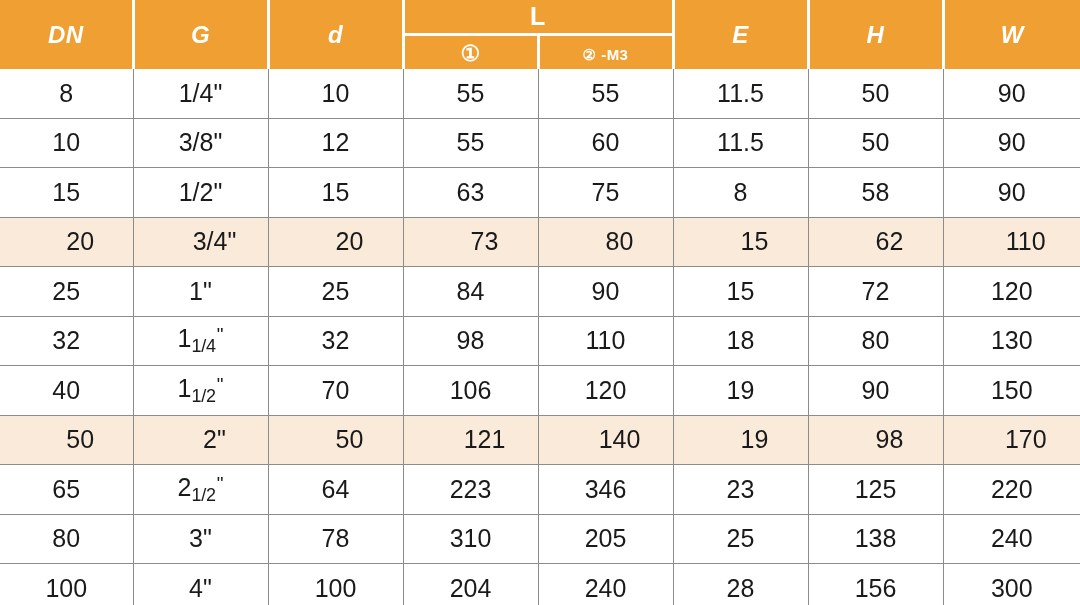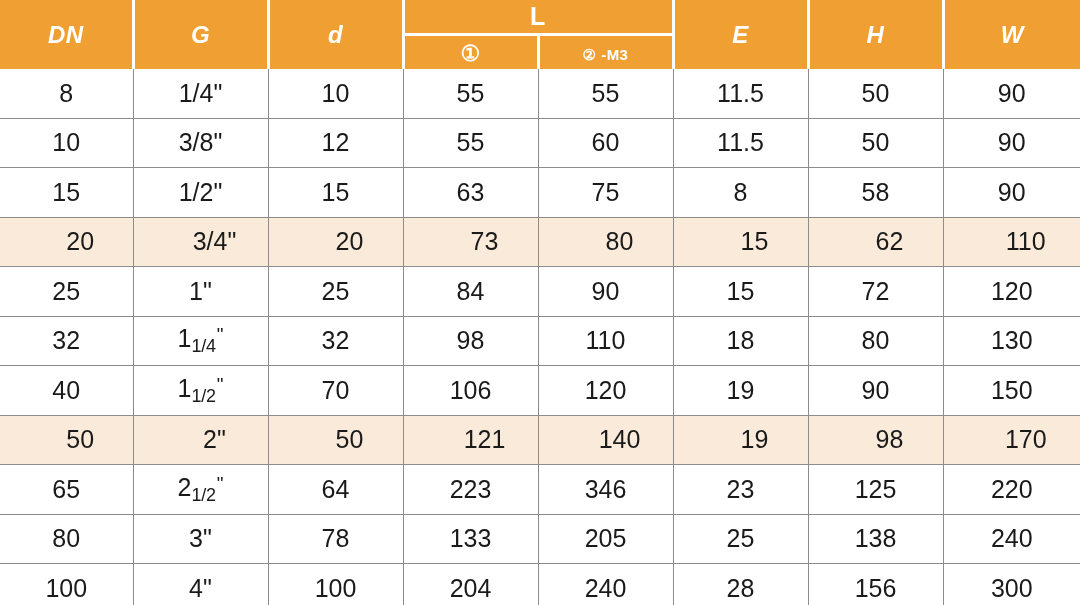--- a/index.html
+++ b/index.html
@@ -223,21 +223,21 @@
         <td>223</td>
         <td>346</td>
         <td>23</td>
         <td>125</td>
         <td class="last-col">220</td>
       </tr>
       <tr>
         <td>80</td>
         <td>3"</td>
         <td>78</td>
-        <td>133</td>
+        <td>310</td>
         <td>205</td>
         <td>25</td>
         <td>138</td>
         <td class="last-col">240</td>
       </tr>
       <tr>
         <td>100</td>
         <td>4"</td>
         <td>100</td>
         <td>204</td>

